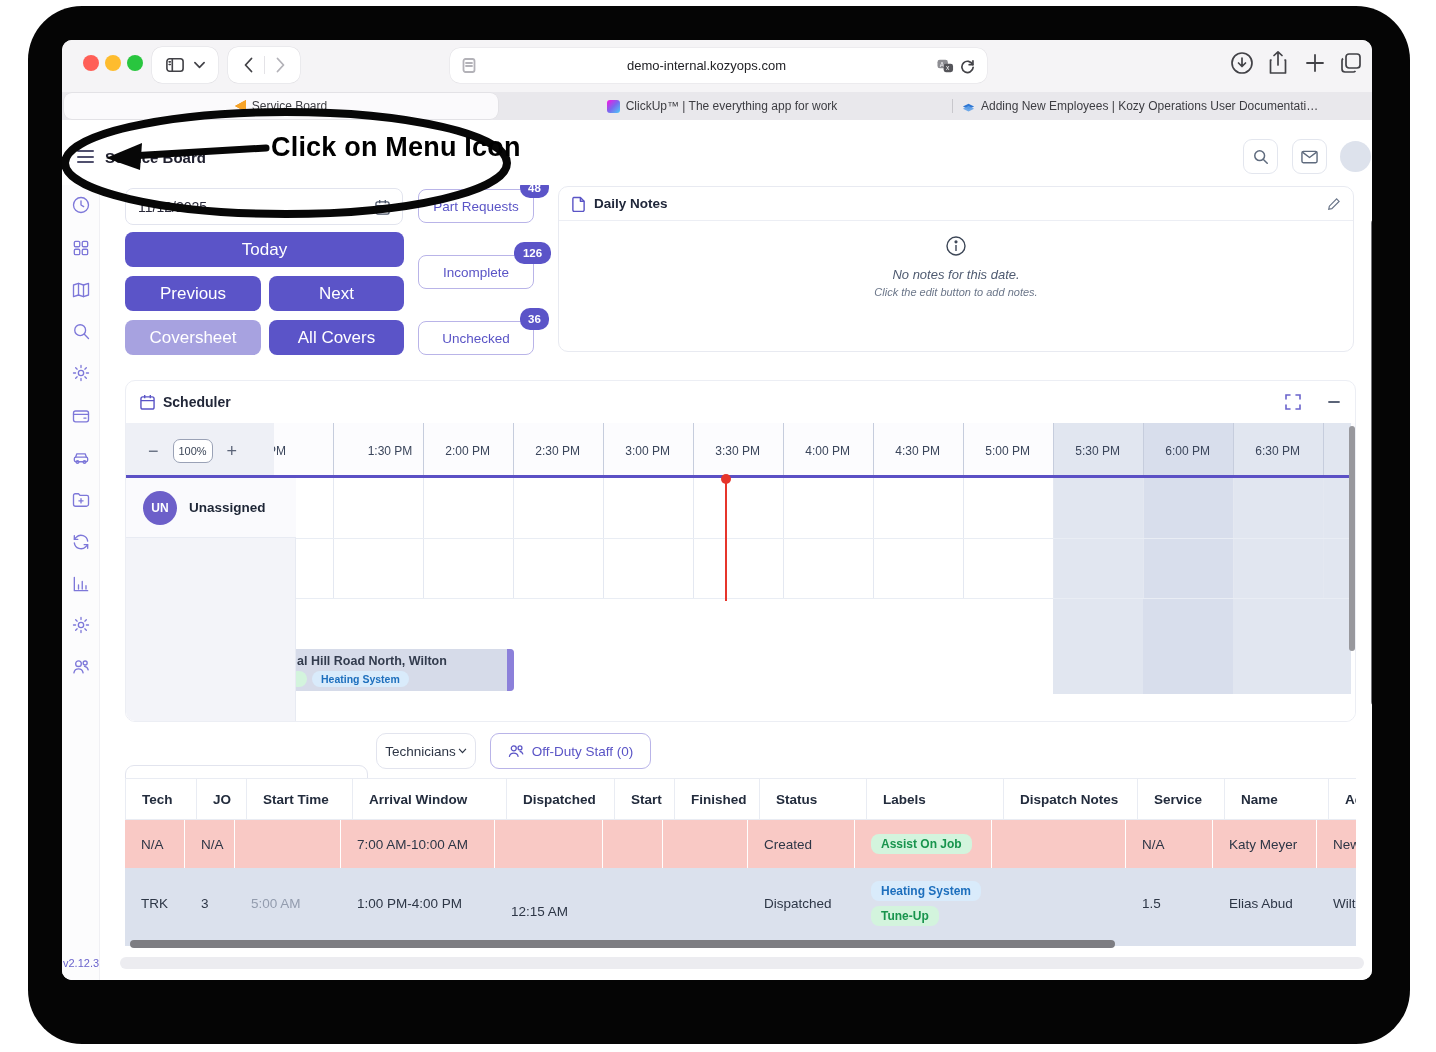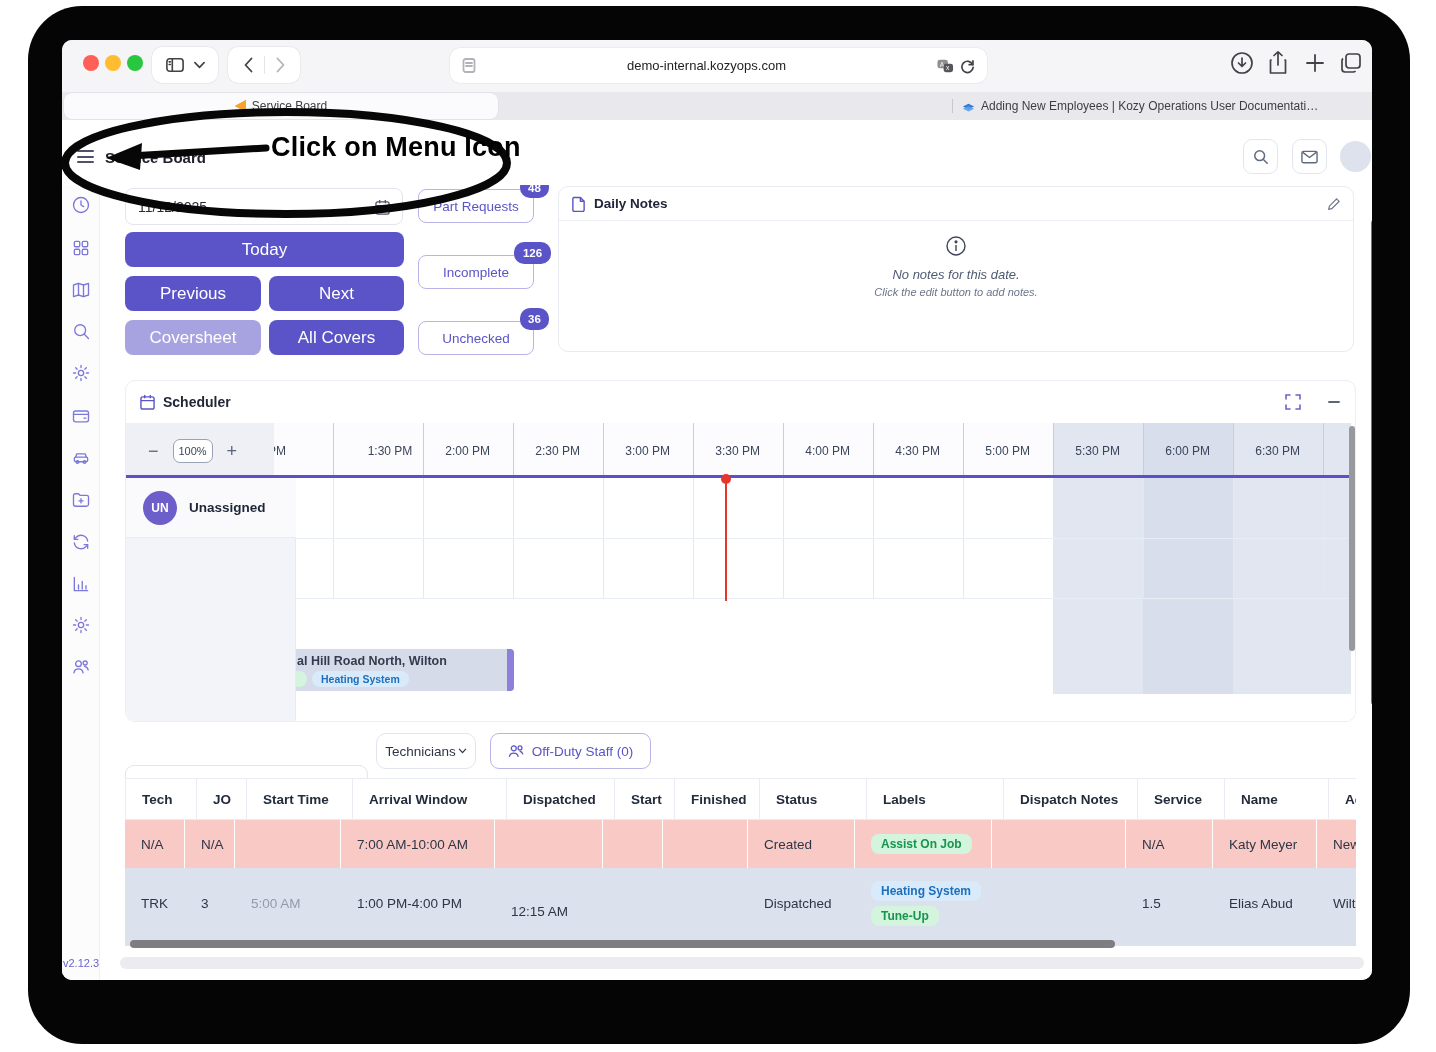--- a/index.html
+++ b/index.html
@@ -186,20 +186,24 @@
           <rect x="6" y="2" width="14" height="14" rx="3"></rect>
           <path d="M3 6.5a3 3 0 0 0-1 2.3V17a3 3 0 0 0 3 3h8.2a3 3 0 0 0 2.3-1"></path>
         </g>
       </svg>
   </div>
 
   <div class="tabstrip">
     <div class="tab active">
       <div class="fav-cursor"></div>
       <span>Service Board</span>
+    </div>
+    <div class="tab abs" style="left:470px;width:380px;">
+      <div class="fav-clickup"></div>
+      <span>ClickUp™ | The everything app for work</span>
     </div>
     <div class="tab-sep"></div>
     <div class="tab abs" style="left:900px;width:410px;justify-content:flex-start;">
       <svg class="fav-book" viewBox="0 0 14 14">
           <path d="M1 7 7 4l6 3-6 3z" fill="#2f77d4"></path>
           <path d="M1 9.5 7 6.5l6 3-6 3z" fill="#5ea0e8" opacity="0.9"></path>
         </svg>
       <span style="white-space:nowrap;overflow:hidden;">Adding New Employees | Kozy Operations User Documentati…</span>
     </div>
   </div>

